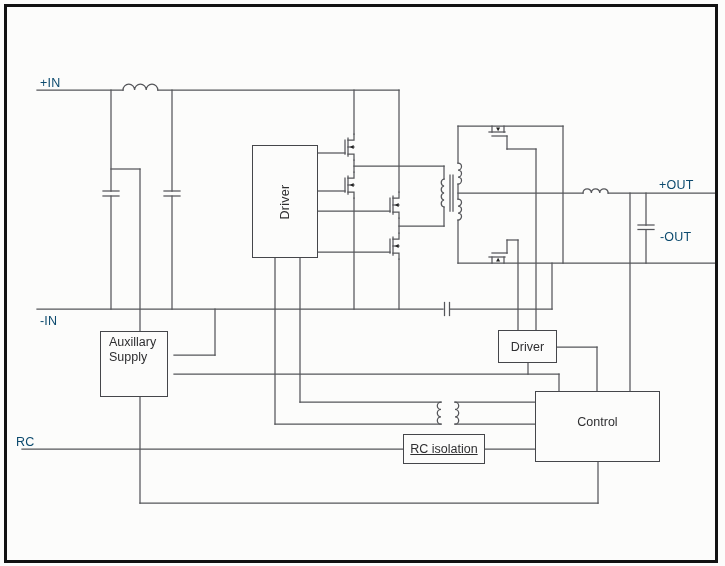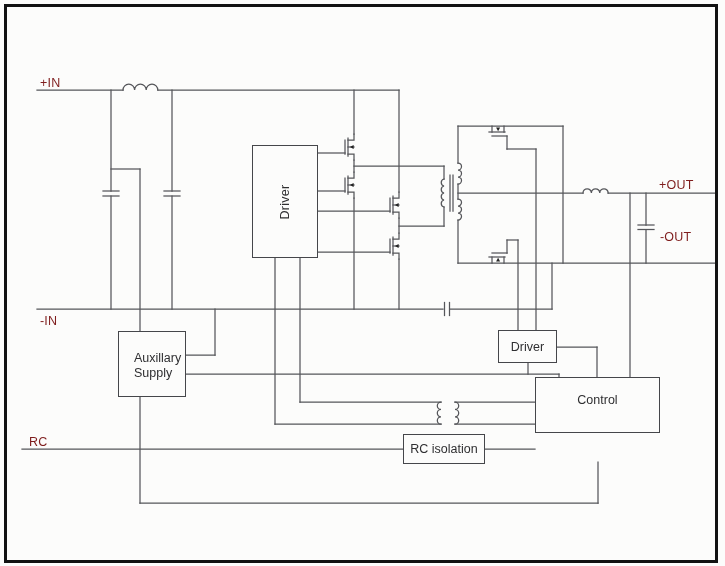--- a/index.html
+++ b/index.html
@@ -9,29 +9,29 @@
   }
   .frame{position:absolute;left:4px;top:4px;width:708px;height:553px;border:3px solid #121212;pointer-events:none;}
   svg.wiring{position:absolute;left:0;top:0;}
   .box{
     position:absolute;border:1.4px solid #45464a;background:#fcfcfb;
     display:flex;align-items:center;justify-content:center;
     font-size:12.5px;color:#2f2f31;box-sizing:border-box;
   }
   .box-driver-main{left:252px;top:145px;width:66px;height:113px;}
   .box-driver-main span{transform:rotate(-90deg);white-space:nowrap;letter-spacing:.3px;}
-  .box-aux{left:118px;top:331px;width:68px;height:66px;align-items:center;justify-content:flex-start;padding:3px 2px 0 15px;line-height:14.5px;}
+  .box-aux{left:100px;top:331px;width:68px;height:66px;align-items:flex-start;justify-content:flex-start;padding:3px 2px 0 8px;line-height:14.5px;}
   .box-driver-sync{left:498px;top:330px;width:59px;height:33px;}
-  .box-control{left:535px;top:377px;width:125px;height:56px;}
+  .box-control{left:535px;top:391px;width:125px;height:71px;}
   .box-control span{position:relative;top:-5px;}
-  .box-rc-isolation{left:403px;top:434px;width:82px;height:30px;}
-  .lbl{position:absolute;font-size:12.5px;color:#7f1d1d;letter-spacing:.2px;white-space:nowrap;}
+  .box-rc-isolation{left:403px;top:434px;width:82px;height:30px;text-decoration:underline;}
+  .lbl{position:absolute;font-size:12.5px;color:#0c4a6e;letter-spacing:.2px;white-space:nowrap;}
   .lbl-plus-in{left:40px;top:76px;}
   .lbl-minus-in{left:40px;top:294px;margin-top:20px;}
-  .lbl-rc{left:29px;top:435px;}
+  .lbl-rc{left:16px;top:435px;}
   .lbl-plus-out{left:659px;top:178px;text-align:center;}
   .lbl-minus-out{left:660px;top:230px;}
 </style>
 </head>
 <body>
 
 <div class="canvas">
 
   <svg class="wiring" width="725" height="566" viewBox="0 0 725 566" fill="none" stroke="#55565a" stroke-width="1.25" stroke-linecap="square">
 

